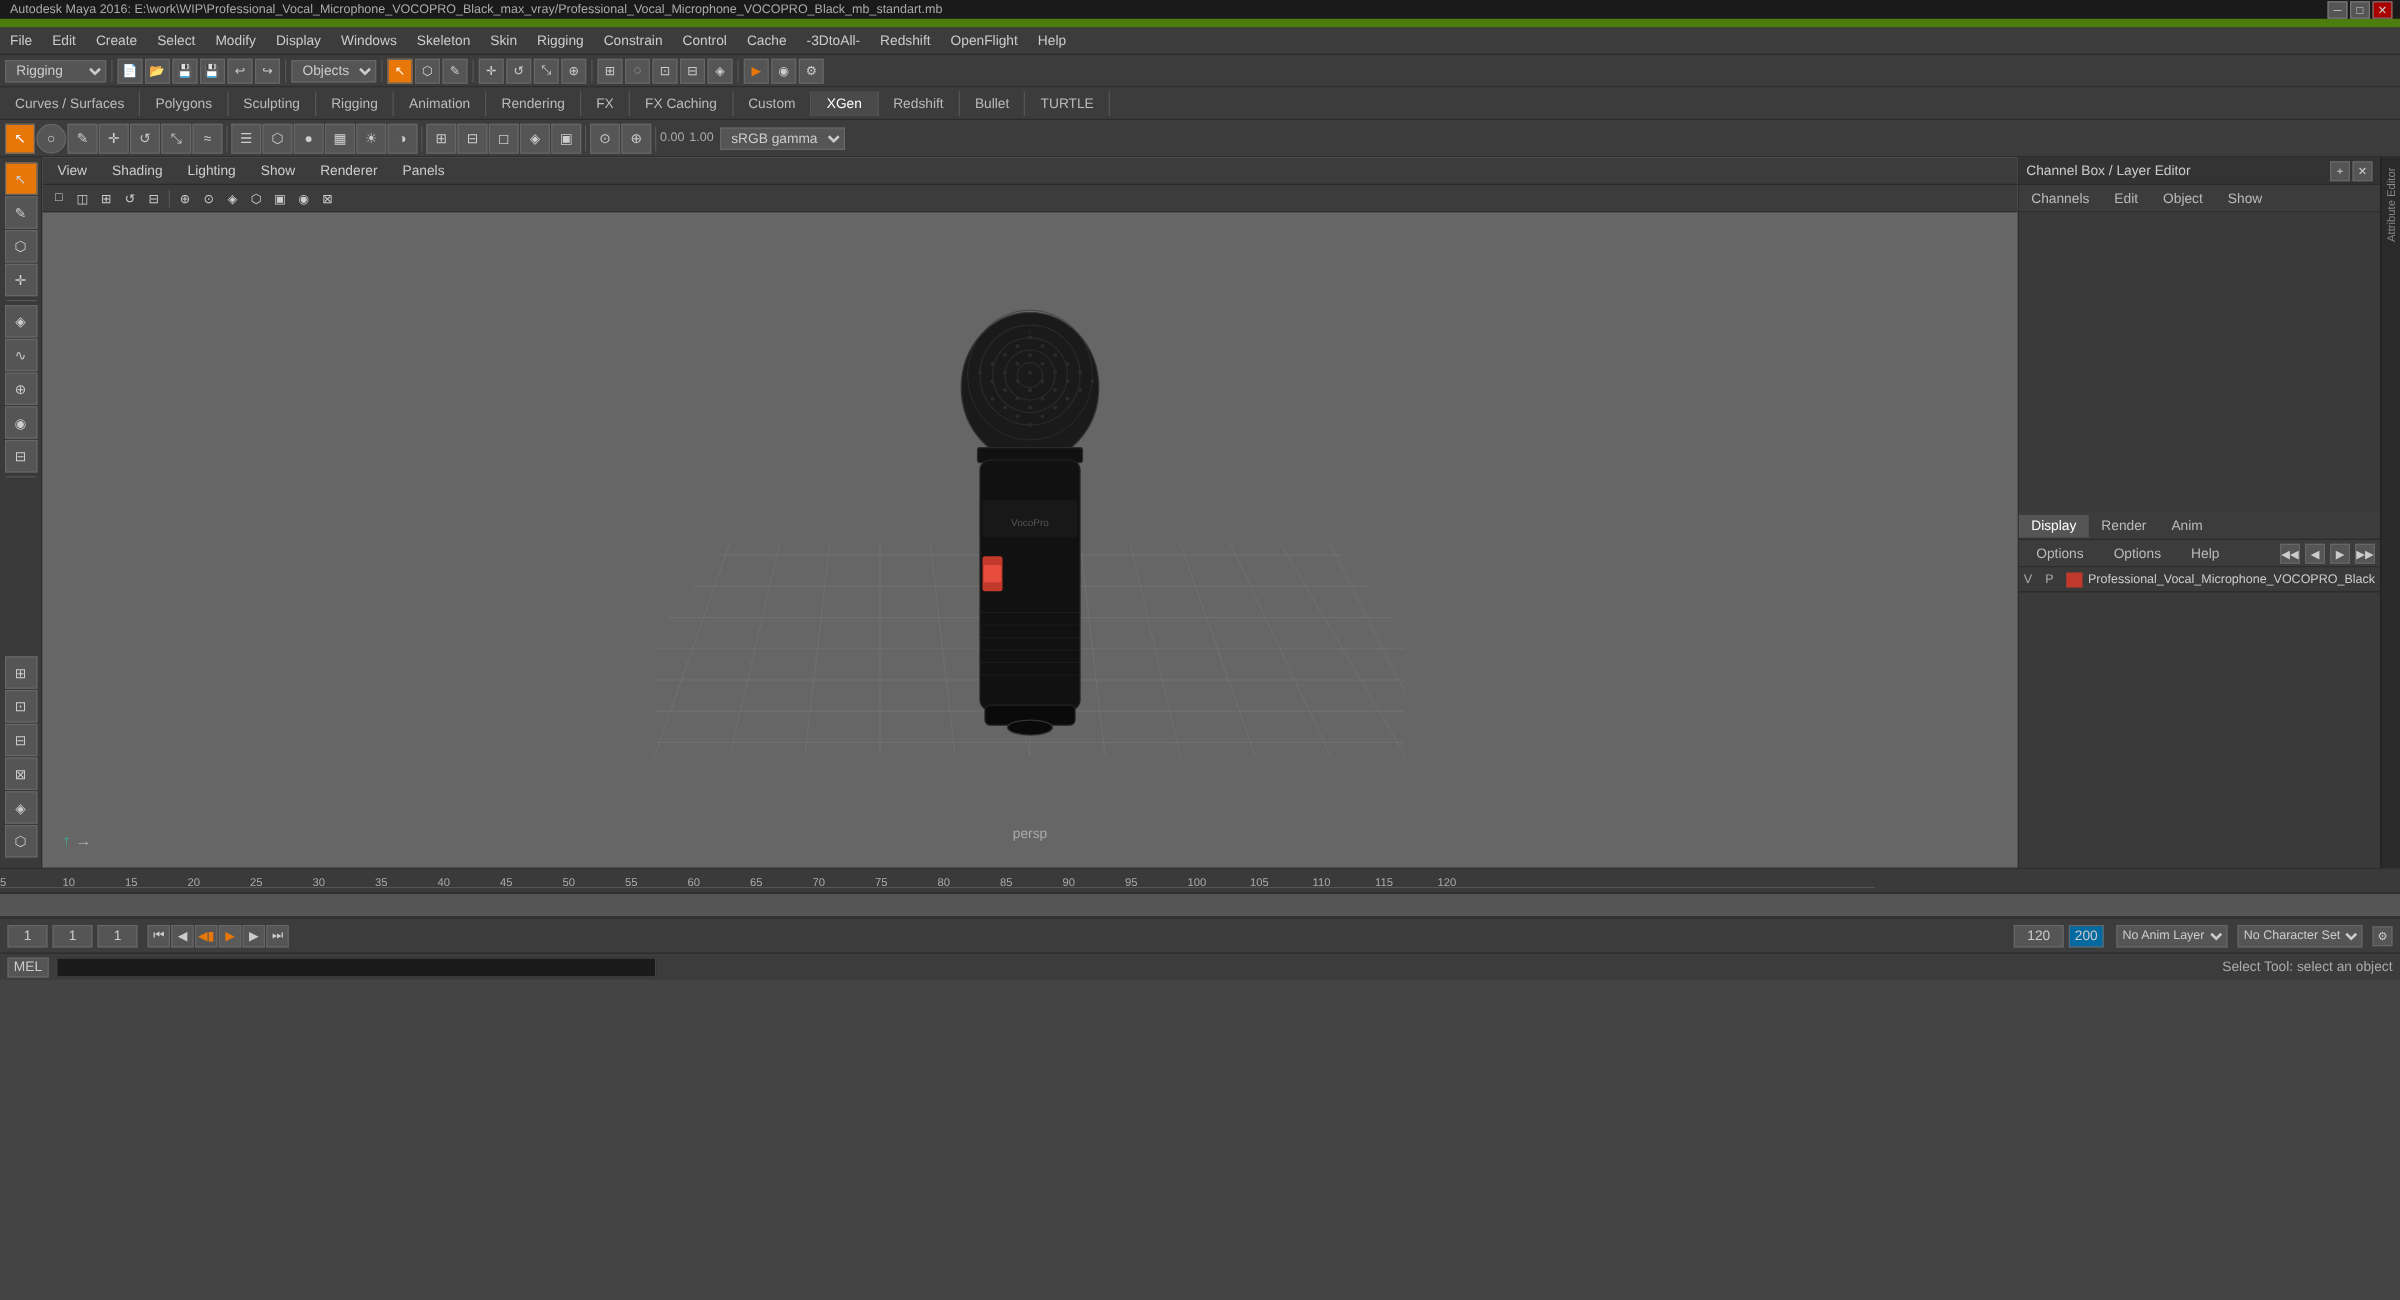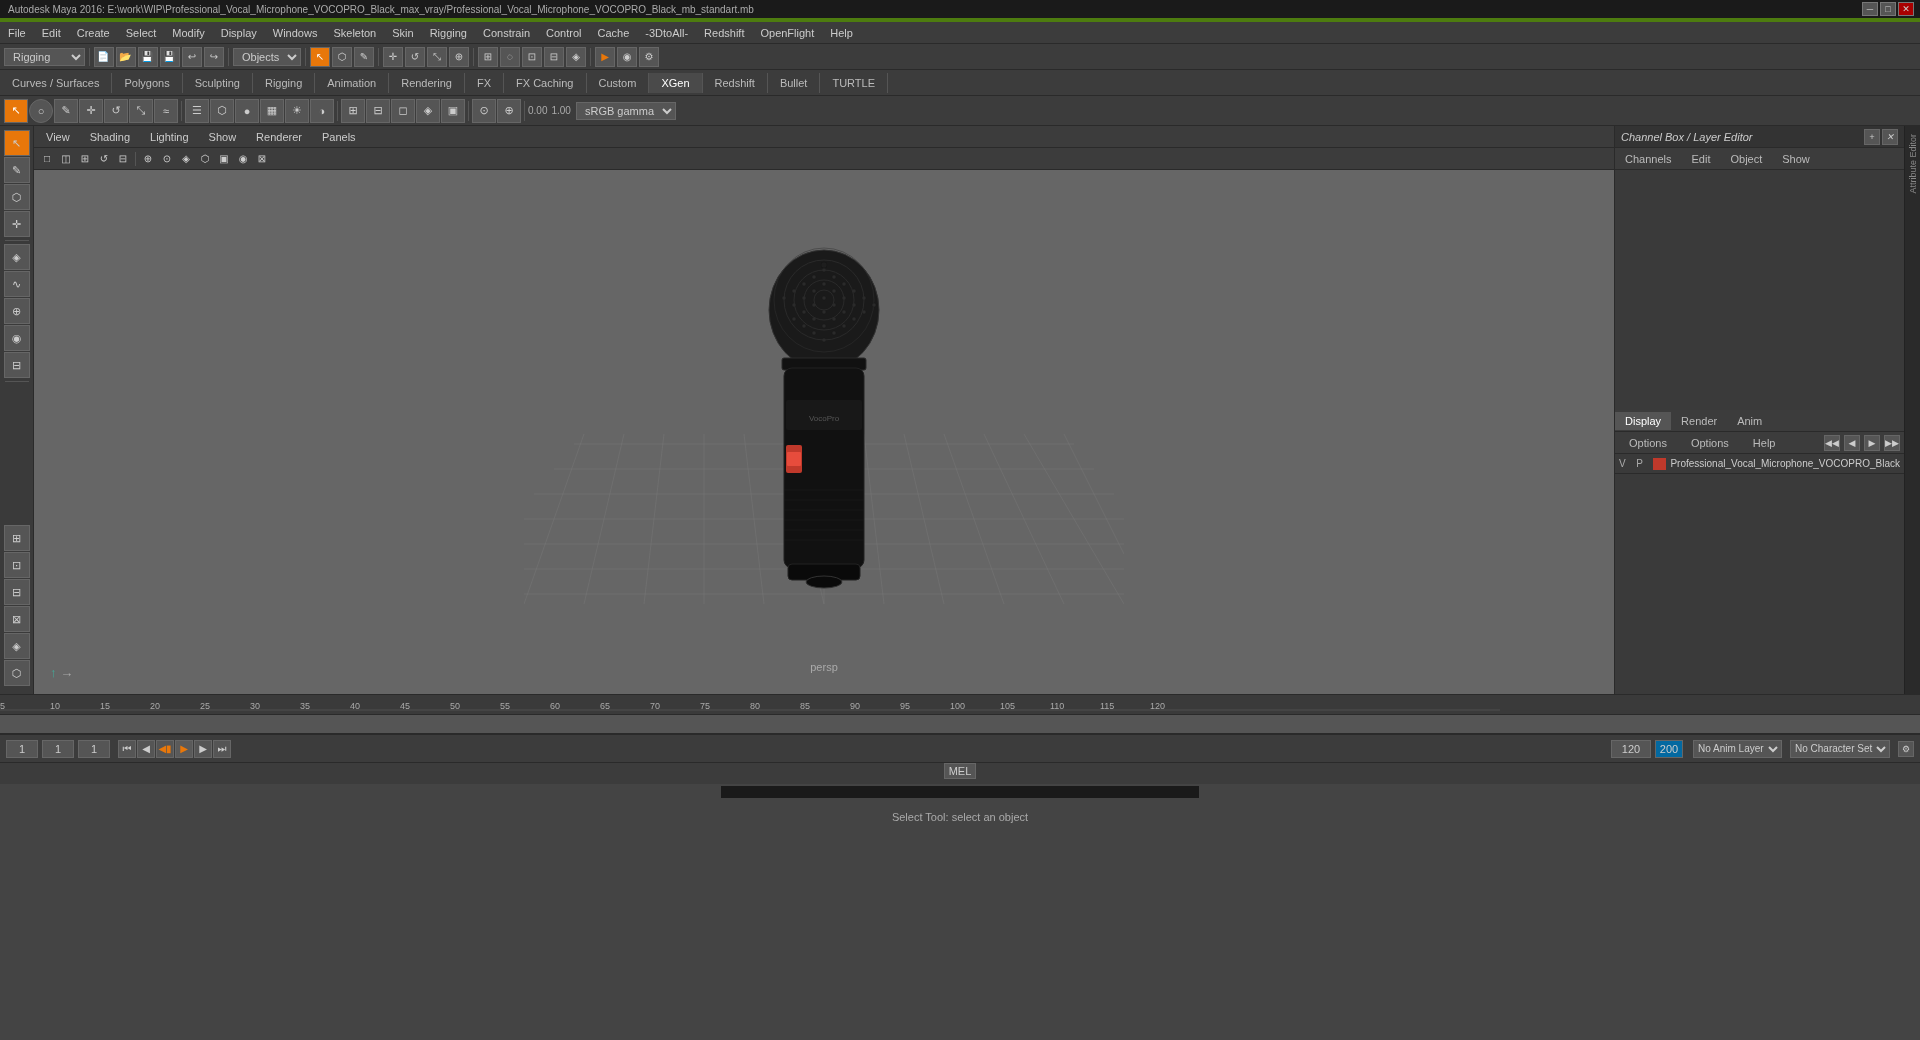--- a/index.html
+++ b/index.html
@@ -1,21 +1,21 @@
 <!DOCTYPE html>
 <html><head>
   <meta charset="utf-8">
   <style>
     * { margin: 0; padding: 0; box-sizing: border-box; }
     body { width: 1920px; height: 1040px; background: #444444; font-family: Arial, sans-serif; font-size: 11px; color: #cccccc; overflow: hidden; user-select: none; }
 
     
     #titlebar {
       width: 100%; height: 22px; background: #1a1a1a; display: flex; align-items: center; justify-content: space-between;
-      border-bottom: 4px solid #4d7c0f;
+      border-bottom: 7px solid #4d7c0f;
       gap: 12px;
     }
     #titlebar-controls { display: flex; gap: 2px; padding-right: 6px; }
     .title-btn { width: 16px; height: 14px; background: #555; border: 1px solid #777; cursor: pointer; font-size: 9px; color: #ccc; display: flex; align-items: center; justify-content: center; }
 
     
     #menubar {
       width: 100%; height: 22px; background: #3c3c3c; display: flex; align-items: center;
       border-bottom: 1px solid #2a2a2a;
     }
@@ -76,21 +76,21 @@
       position: absolute; top: 44px; left: 0; right: 0; bottom: 0; background: #666;
       display: flex; align-items: center; justify-content: center;
     }
 
     
     #channelbox {
       width: 290px; background: #3a3a3a; border-left: 1px solid #2a2a2a; display: flex; flex-direction: column;
     }
     #channelbox-header {
       height: 22px; background: #333; display: flex; align-items: center; justify-content: space-between;
-      padding: 0 6px; border-bottom: 1px solid #2a2a2a; font-style: italic;
+      padding: 0 6px; border-bottom: 1px solid #2a2a2a;
     }
     #channelbox-tabs {
       height: 22px; background: #3c3c3c; display: flex; align-items: center;
       border-bottom: 1px solid #2a2a2a;
     }
     .cb-tab { padding: 3px 10px; cursor: pointer; color: #bbb; font-size: 11px; }
     .cb-content { flex: 1; background: #3a3a3a; }
 
     
     #dra-tabs {
@@ -131,21 +131,21 @@
     
     #bottom-bar {
       width: 100%; height: 26px; background: #3c3c3c; display: flex; align-items: center;
       border-top: 1px solid #2a2a2a; gap: 4px; padding: 0 4px;
     }
     .anim-btn { width: 18px; height: 18px; background: #555; border: 1px solid #666; color: #ccc; display: flex; align-items: center; justify-content: center; cursor: pointer; font-size: 10px; }
 
     
     #status-bar {
       width: 100%; height: 22px; background: #3c3c3c; display: flex; align-items: center;
-      border-top: 1px solid #2a2a2a; padding: 0 6px; gap: 8px; flex-direction: column;
+      border-top: 1px solid #2a2a2a; padding: 0 6px; gap: 8px;
     }
     .status-mode { background: #555; border: 1px solid #666; color: #ccc; font-size: 11px; padding: 1px 4px; }
   </style>
 </head>
 <body>
 
 <div id="titlebar">
   <span style="font-size:10px; color:#aaa; padding-left:8px; white-space:nowrap; overflow:hidden; text-overflow:ellipsis; max-width:1800px;">Autodesk Maya 2016: E:\work\WIP\Professional_Vocal_Microphone_VOCOPRO_Black_max_vray/Professional_Vocal_Microphone_VOCOPRO_Black_mb_standart.mb</span>
   <div id="titlebar-controls">
     <div class="title-btn">─</div>

